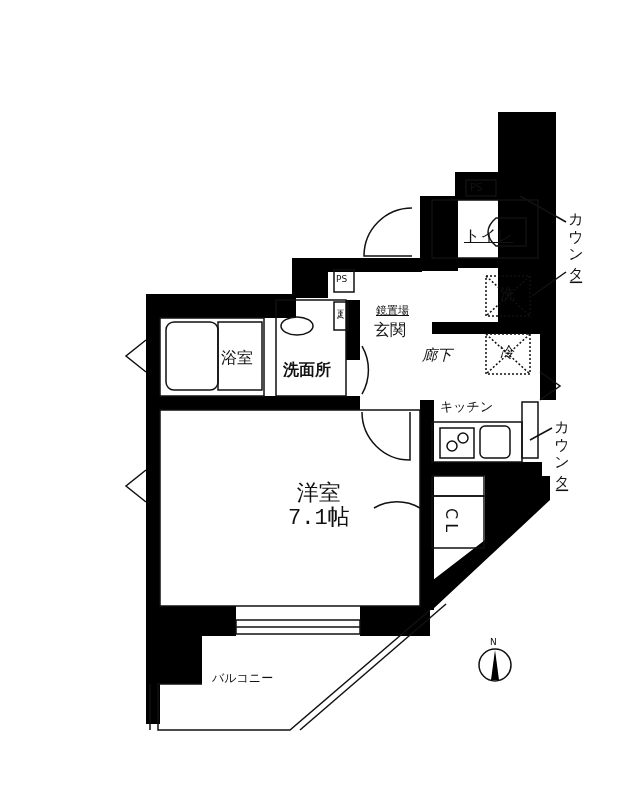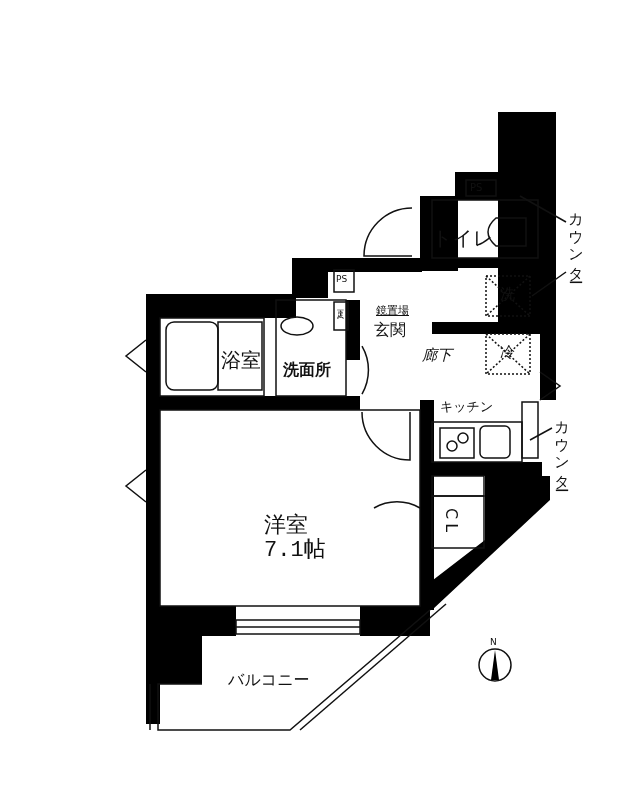--- a/index.html
+++ b/index.html
@@ -88,33 +88,33 @@
 
     <line x1="520" y1="196" x2="566" y2="222"></line>
     <line x1="532" y1="296" x2="566" y2="272"></line>
     <line x1="530" y1="440" x2="552" y2="428"></line>
 
     <circle cx="495" cy="665" r="16"></circle>
   </g>
   <polygon points="495,650 499,680 491,680" fill="#000"></polygon>
 </svg>
 
-<div class="lbl" style="left:264px;top:482px;font-size:22px;margin-top:32px;">
+<div class="lbl" style="left:288px;top:482px;font-size:22px;text-align:center;">
   <div>洋室</div>
   <div style="margin-top:4px;font-family:Liberation Mono, monospace;">7.1帖</div>
 </div>
-<div class="lbl" style="left:221px;top:350px;font-size:20px;">浴室</div>
+<div class="lbl" style="left:221px;top:350px;font-size:16px;">浴室</div>
 <div class="lbl" style="left:283px;top:362px;font-size:16px;font-weight:bold;">洗面所</div>
 <div class="lbl" style="left:374px;top:278px;font-size:16px;margin-top:44px;">玄関</div>
 <div class="lbl vert" style="left:336px;top:304px;font-size:7px;">下足入</div>
 <div class="lbl" style="left:376px;top:305px;font-size:11px;text-decoration:underline;">鏡置場</div>
 <div class="lbl" style="left:422px;top:348px;font-size:15px;font-style:italic;">廊下</div>
-<div class="lbl" style="left:432px;top:228px;font-size:20px;">トイレ</div>
+<div class="lbl" style="left:464px;top:228px;font-size:16px;text-decoration:underline;">トイレ</div>
 <div class="lbl" style="left:440px;top:400px;font-size:13px;">キッチン</div>
 <div class="lbl vert" style="left:443px;top:508px;font-size:16px;letter-spacing:4px;">CL</div>
-<div class="lbl" style="left:228px;top:672px;font-size:16px;">バルコニー</div>
+<div class="lbl" style="left:212px;top:672px;font-size:12px;">バルコニー</div>
 <div class="lbl" style="left:500px;top:287px;font-size:15px;">洗</div>
 <div class="lbl" style="left:500px;top:345px;font-size:15px;">冷</div>
 <div class="lbl" style="left:470px;top:183px;font-size:10px;">PS</div>
 <div class="lbl" style="left:336px;top:275px;font-size:9px;">PS</div>
 <div class="lbl vert" style="left:568px;top:202px;font-size:15px;">カウンター</div>
 <div class="lbl vert" style="left:554px;top:410px;font-size:15px;">カウンター</div>
 <div class="lbl" style="left:490px;top:638px;font-size:9px;">N</div>
 
 </body></html>

